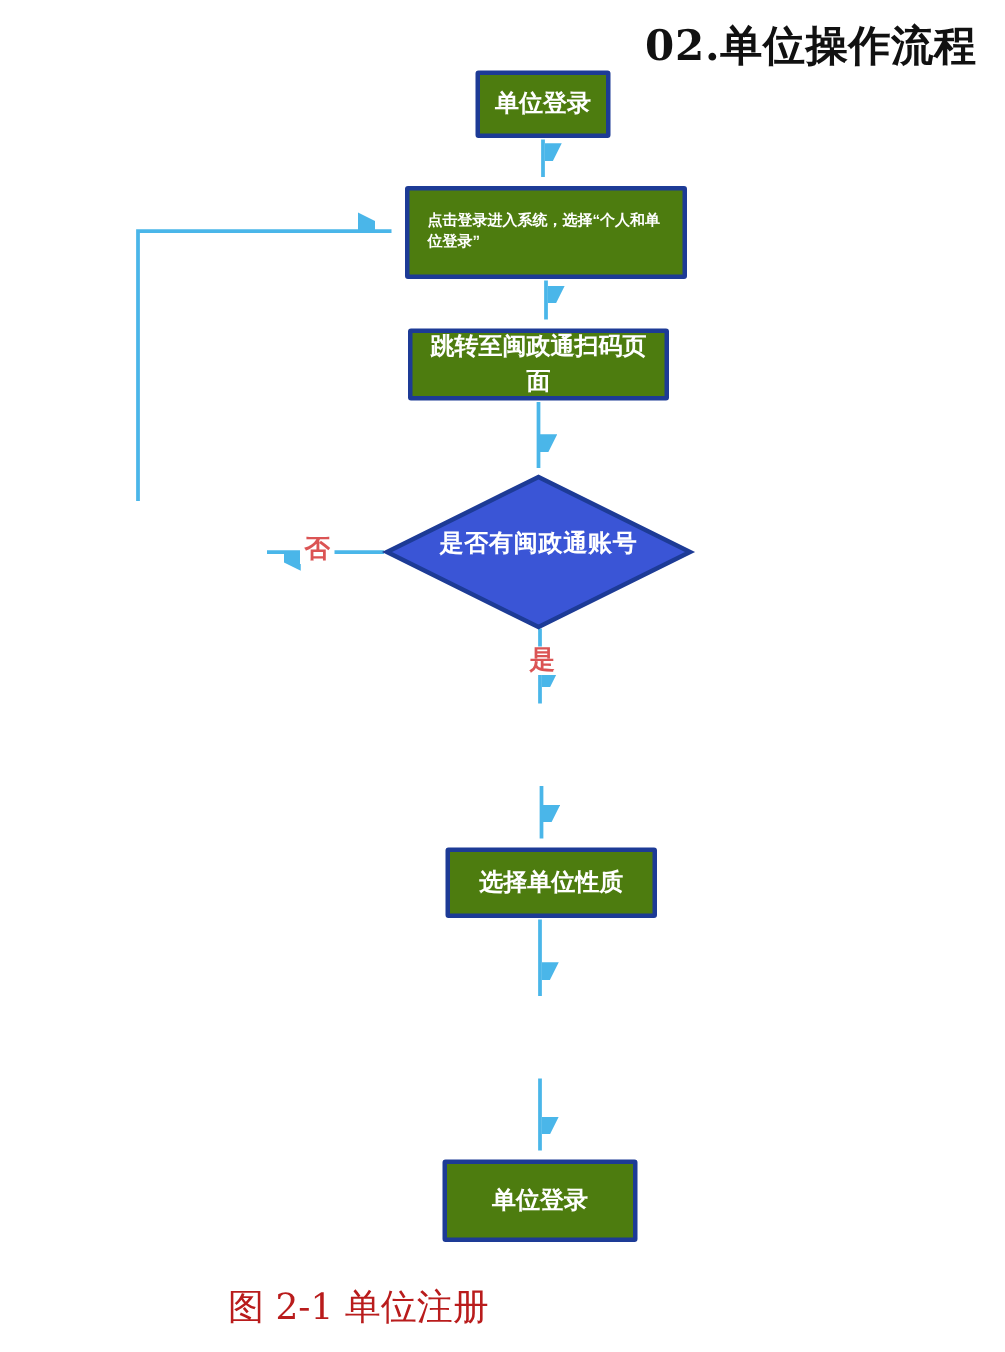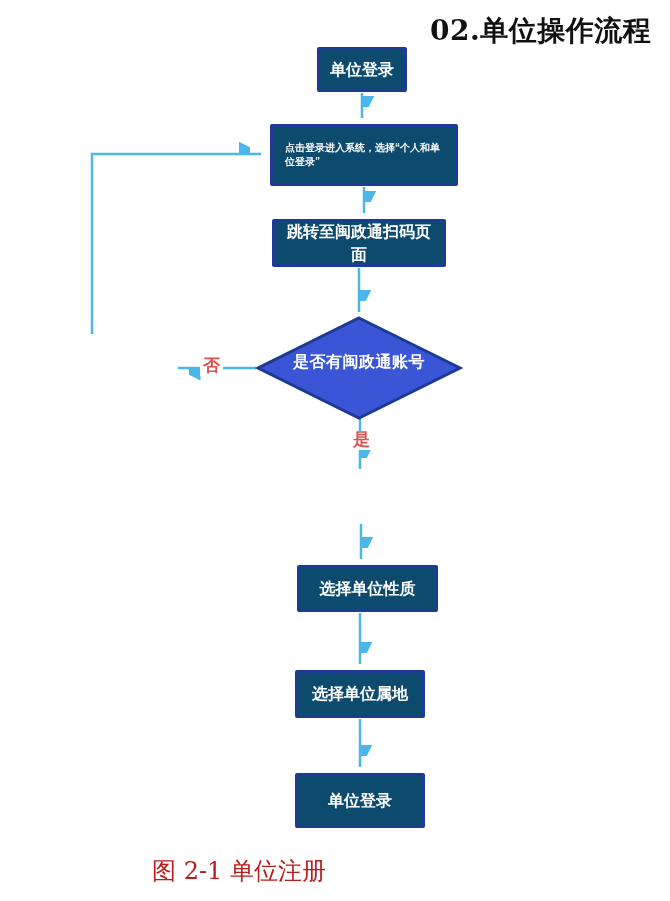--- a/index.html
+++ b/index.html
@@ -9,21 +9,21 @@
   }
   .doc-title{
     position:absolute;left:430px;top:12px;width:236px;
     font-family:"DejaVu Serif",serif;font-size:28px;font-weight:600;color:#111;
     white-space:nowrap;letter-spacing:0.5px;
   }
   .flow-svg{position:absolute;left:0;top:0;width:670px;height:901px;}
   .arrow{stroke:#4ab6e9;stroke-width:2.5;fill:none;stroke-linejoin:miter;}
   .diamond{fill:#3a55d6;stroke:#1d3b96;stroke-width:3;}
   .node{
-    position:absolute;box-sizing:border-box;background:#0c4a6e;border:3px solid #1d3b96;
+    position:absolute;box-sizing:border-box;background:#4d7c0f;border:3px solid #1d3b96;
     border-radius:2px;color:#ffffff;font-weight:bold;display:flex;align-items:center;
     justify-content:center;text-align:center;font-size:16px;line-height:1.45;
   }
   .node-click-login{text-align:left;justify-content:flex-start;padding:0 12px;font-size:10px;}
   .node-qr{padding:0 8px;}
   .diamond-label{
     position:absolute;left:258px;top:352px;width:202px;text-align:center;
     color:#ffffff;font-weight:bold;font-size:16px;letter-spacing:0.5px;
   }
   .branch-label{
@@ -71,19 +71,18 @@
   <div class="diamond-label">是否有闽政通账号</div>
 
 
   <div class="branch-label branch-no">否</div>
 
   <div class="branch-label branch-yes">是</div>
 
 
   <div class="node" style="left:297px;top:565px;width:141px;height:47px;">选择单位性质</div>
 
-  <div class="node" style="left:295px;top:670px;width:130px;height:48px;">选择单位属地</div>
 
   <div class="node" style="left:295px;top:773px;width:130px;height:55px;">单位登录</div>
 
   <div class="fig-caption">图 2-1 单位注册</div>
 
 </div>
 
 </body></html>

